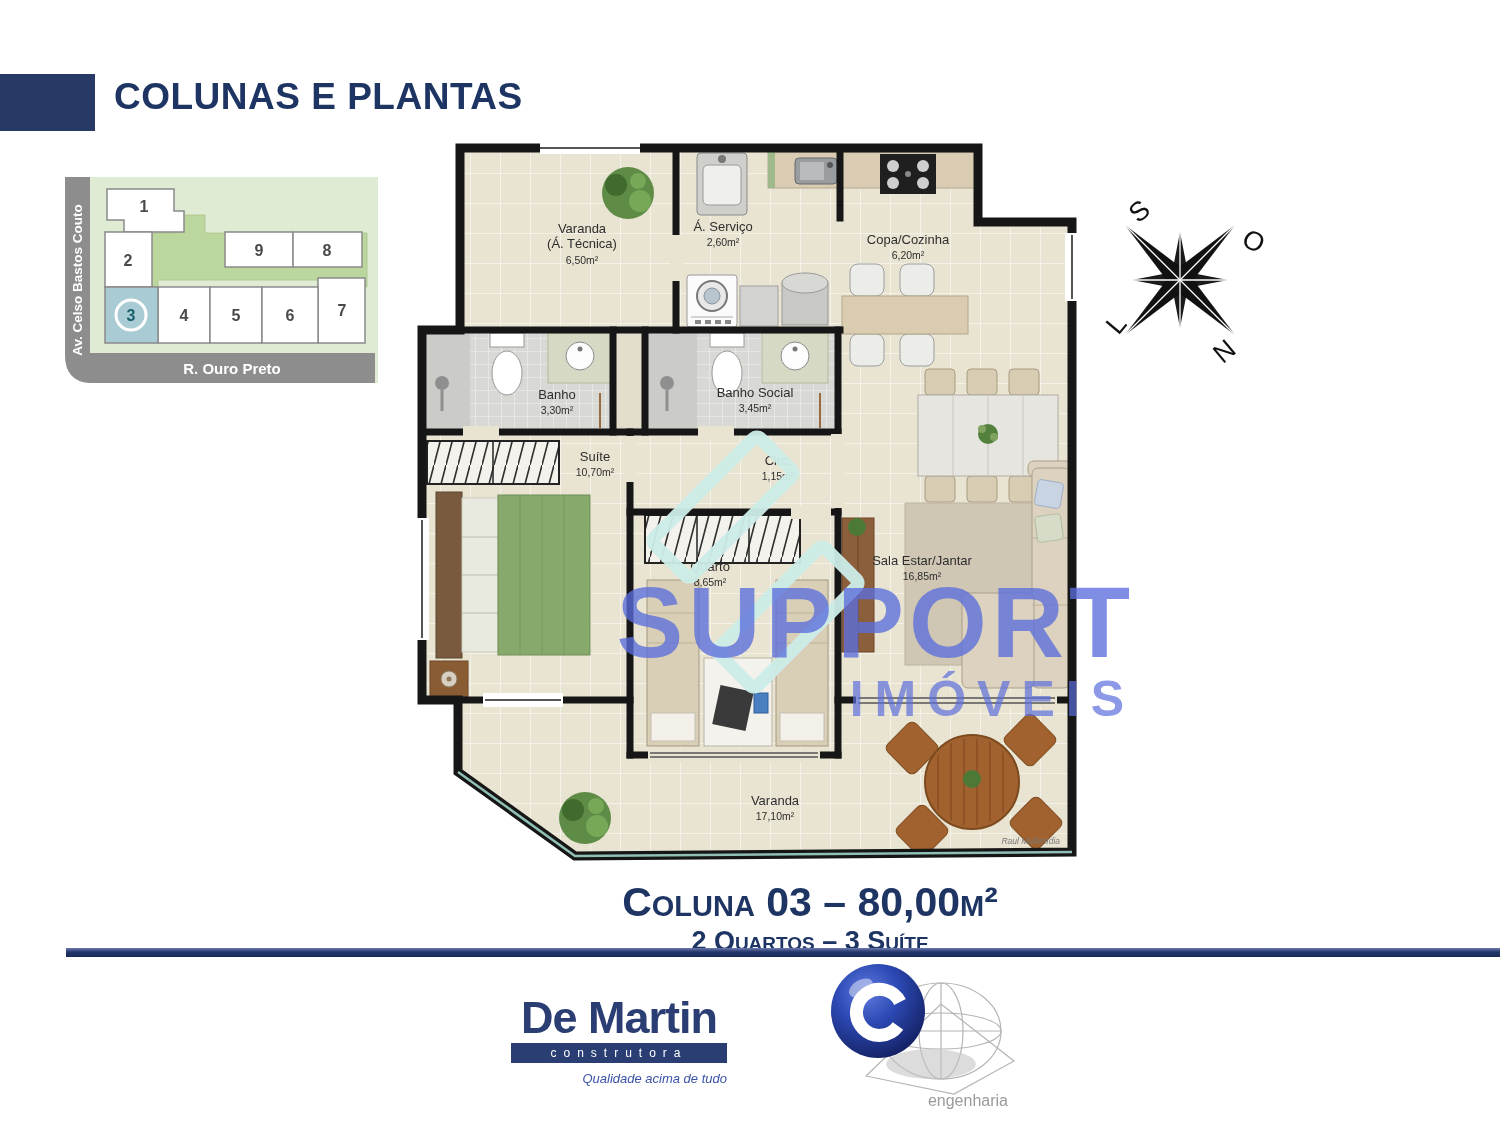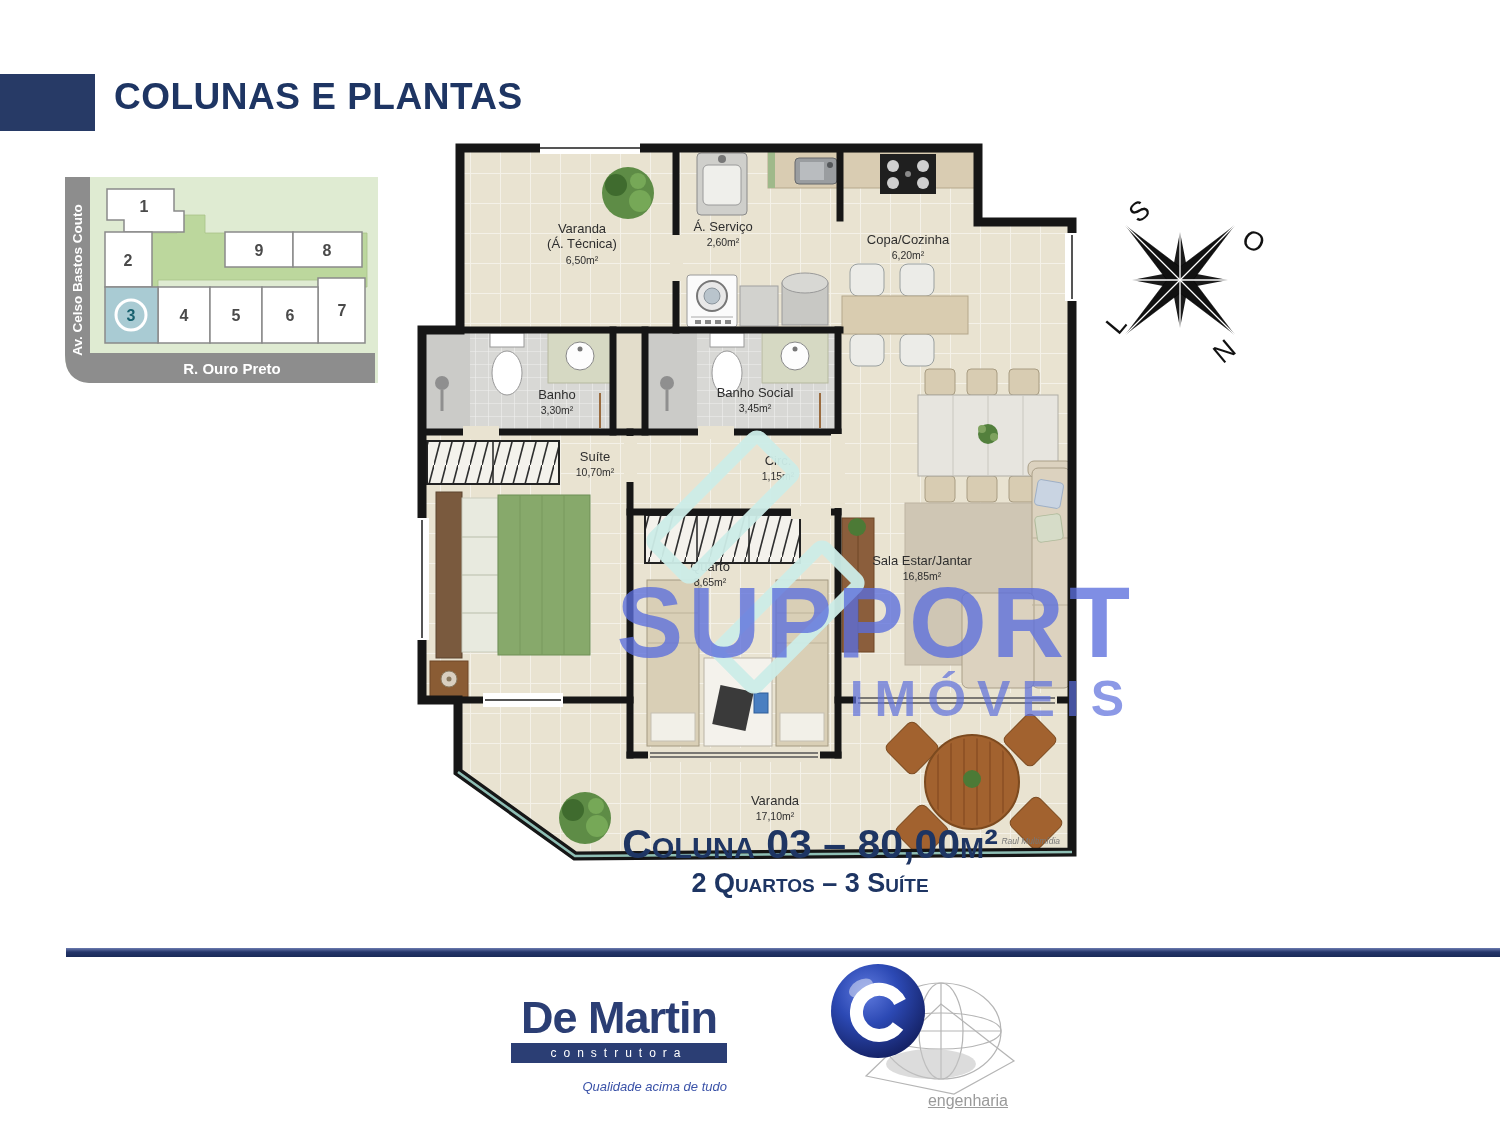--- a/index.html
+++ b/index.html
@@ -8,34 +8,34 @@
   .corner-block{position:absolute;left:0;top:74px;width:95px;height:57px;background:#273A66;}
   .page-title{position:absolute;left:114px;top:76px;font-size:37px;font-weight:bold;
               color:#1E3563;letter-spacing:.5px;}
   .sitemap{position:absolute;left:62px;top:175px;}
   .plan{position:absolute;left:410px;top:143px;}
   .compass{position:absolute;left:1095px;top:182px;}
   .slogo{position:absolute;left:628px;top:412px;opacity:.95;}
   .watermark{position:absolute;left:455px;top:572px;width:680px;text-align:right;pointer-events:none;}
   .watermark .w1{font-size:100px;font-weight:bold;letter-spacing:5px;color:rgba(91,110,220,.78);line-height:1;}
   .watermark .w2{font-size:50px;font-weight:bold;letter-spacing:11px;color:rgba(91,110,220,.70);line-height:1;margin-top:2px;}
-  .caption{position:absolute;left:450px;top:822px;width:720px;text-align:center;color:#1E3563;}
+  .caption{position:absolute;left:450px;top:880px;width:720px;text-align:center;color:#1E3563;}
   .caption .c1{font-size:41px;font-weight:bold;font-variant:small-caps;line-height:1.1;}
   .caption .c2{font-size:27px;font-weight:bold;font-variant:small-caps;line-height:1.1;margin-top:2px;}
   .divider{position:absolute;left:66px;top:948px;width:1434px;height:9px;
            background:linear-gradient(#6b7bb0,#24356a 45%,#1a2a58);}
   .demartin{position:absolute;left:511px;top:995px;width:216px;text-align:center;}
   .demartin .dm-name{font-size:45px;font-weight:bold;color:#2B3E74;line-height:1;letter-spacing:-1px;}
   .demartin .dm-bar{margin-top:3px;height:20px;background:#2B3E74;color:#fff;font-size:12px;
                     letter-spacing:7px;line-height:20px;}
-  .demartin .dm-tag{margin-top:16px;font-size:13px;font-style:italic;color:#3A52A8;text-align:right;}
+  .demartin .dm-tag{margin-top:8px;font-size:13px;font-style:italic;color:#3A52A8;text-align:right;}
   .contractor{position:absolute;left:806px;top:956px;width:210px;height:168px;}
   .contractor .ct-name{position:absolute;left:0;right:0;top:98px;text-align:center;font-size:34px;
                        font-weight:bold;color:#474747;letter-spacing:-.5px;}
-  .contractor .ct-sub{position:absolute;right:8px;top:136px;font-size:16px;color:#9a9a9a;text-decoration:underline;}
+  .contractor .ct-sub{position:absolute;right:8px;top:136px;font-size:16px;color:#9a9a9a;}
   svg text{font-family:"Liberation Sans",sans-serif;}
   .roomname{font-size:13px;fill:#2e2e2e;}
   .roomarea{font-size:10.5px;fill:#2e2e2e;}
 </style>
 </head>
 <body>
 
 <div class="page">
 
   <div class="corner-block"></div>

